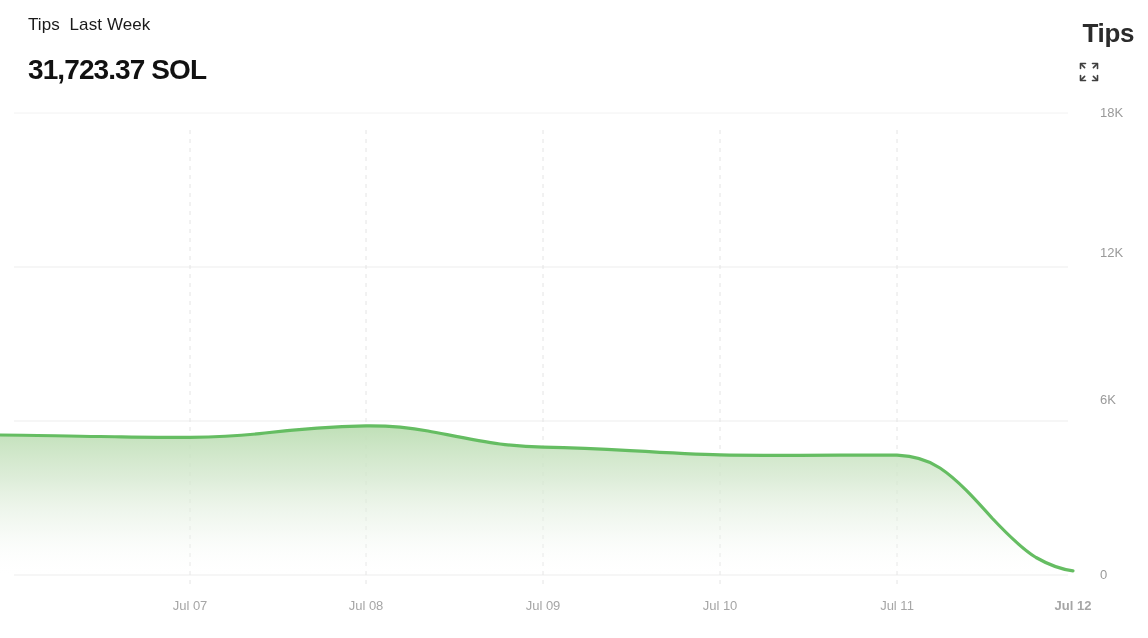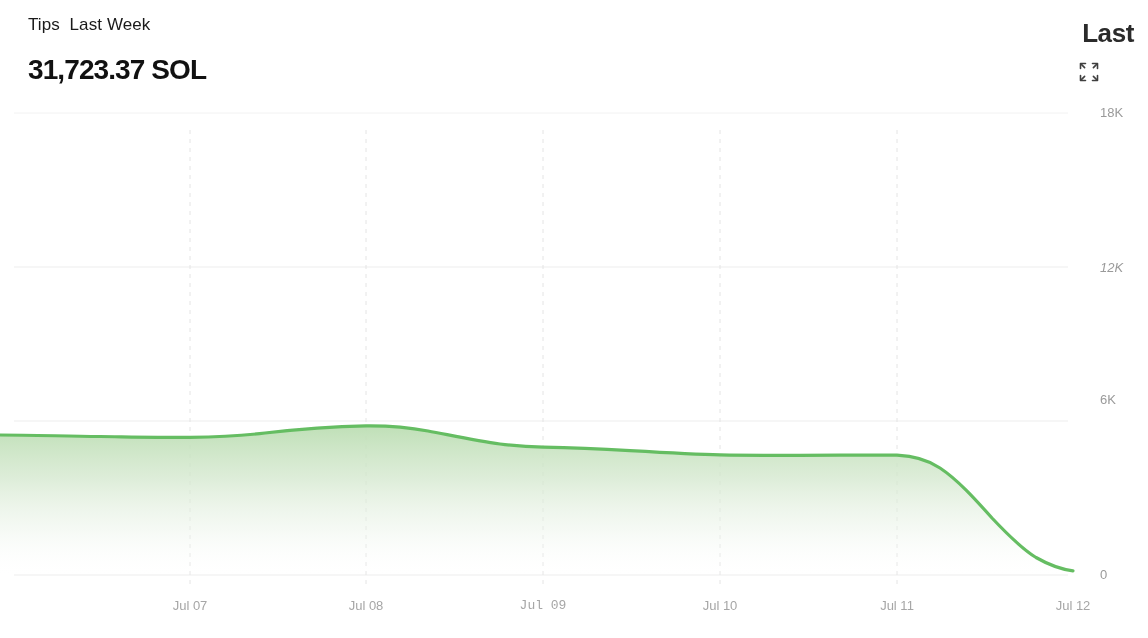--- a/index.html
+++ b/index.html
@@ -113,21 +113,21 @@
 </head>
 <body>
 
 <div id="root">
 
   <div class="header-left">
     <div class="metric-title">Tips  Last Week</div>
     <div class="metric-value">31,723.37 SOL</div>
   </div>
 
-  <div class="brand-logo">Last</div>
+  <div class="brand-logo">Tips</div>
 
   <a class="expand-button">
     <svg width="22" height="22" viewBox="0 0 22 22" aria-hidden="true">
       <g fill="none" stroke="#1f1f1f" stroke-width="1.6" stroke-linecap="round" stroke-linejoin="round">
         <polyline points="2.5,7.5 2.5,2.5 7.5,2.5"></polyline>
         <polyline points="14.5,2.5 19.5,2.5 19.5,7.5"></polyline>
         <polyline points="19.5,14.5 19.5,19.5 14.5,19.5"></polyline>
         <polyline points="7.5,19.5 2.5,19.5 2.5,14.5"></polyline>
         <line x1="2.9" y1="2.9" x2="6.6" y2="6.6"></line>
         <line x1="19.1" y1="2.9" x2="15.4" y2="6.6"></line>
@@ -193,27 +193,27 @@
              C 760,455.6 800,455.4 840,455.2
              C 865,455.1 882,455 897,455.2
              C 915,456 928,460 940,468
              C 958,480 975,499 992,518
              C 1008,535 1022,549 1036,557.5
              C 1050,565.5 1062,569.5 1073,570.8"></path>
   </svg>
 
   <div class="y-axis-labels">
     <div class="y-tick" style="top:113px;">18K</div>
-    <div class="y-tick" style="top:268px;font-style:italic;">12K</div>
+    <div class="y-tick" style="top:253px;">12K</div>
     <div class="y-tick" style="top:400px;">6K</div>
     <div class="y-tick" style="top:575px;">0</div>
   </div>
 
   <div class="x-axis-labels">
     <div class="x-tick" style="left:190px;">Jul 07</div>
     <div class="x-tick" style="left:366px;">Jul 08</div>
-    <div class="x-tick" style="left:543px;font-family:Liberation Mono, monospace;">Jul 09</div>
+    <div class="x-tick" style="left:543px;">Jul 09</div>
     <div class="x-tick" style="left:720px;">Jul 10</div>
     <div class="x-tick" style="left:897px;">Jul 11</div>
-    <div class="x-tick" style="left:1073px;">Jul 12</div>
+    <div class="x-tick" style="left:1073px;font-weight:bold;">Jul 12</div>
   </div>
 
 </div>
 
 </body></html>

